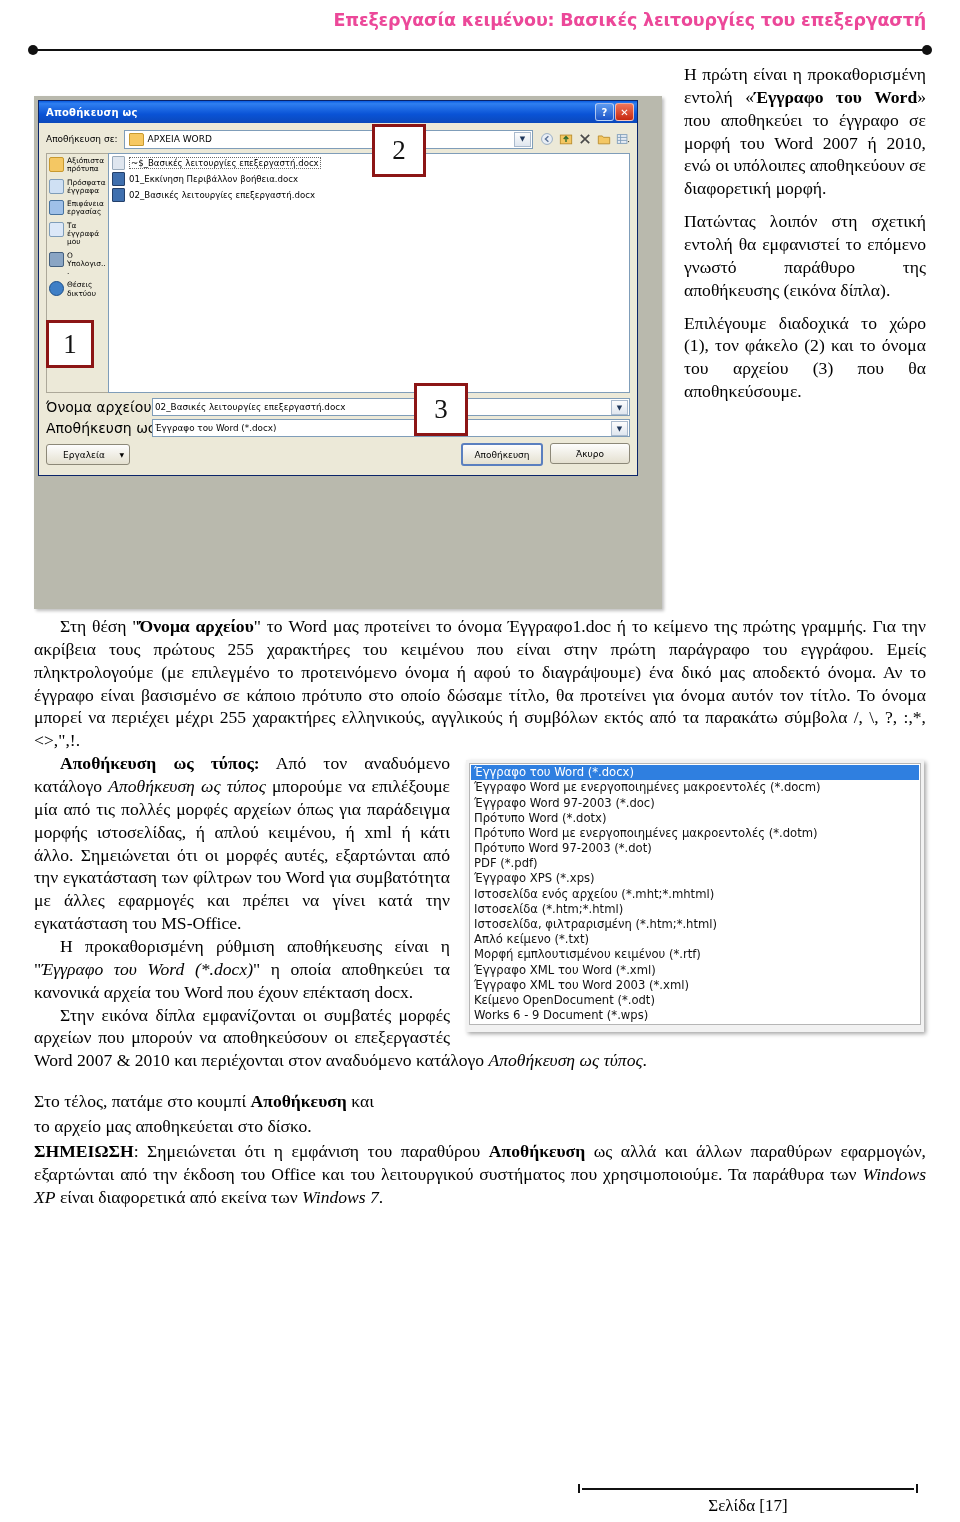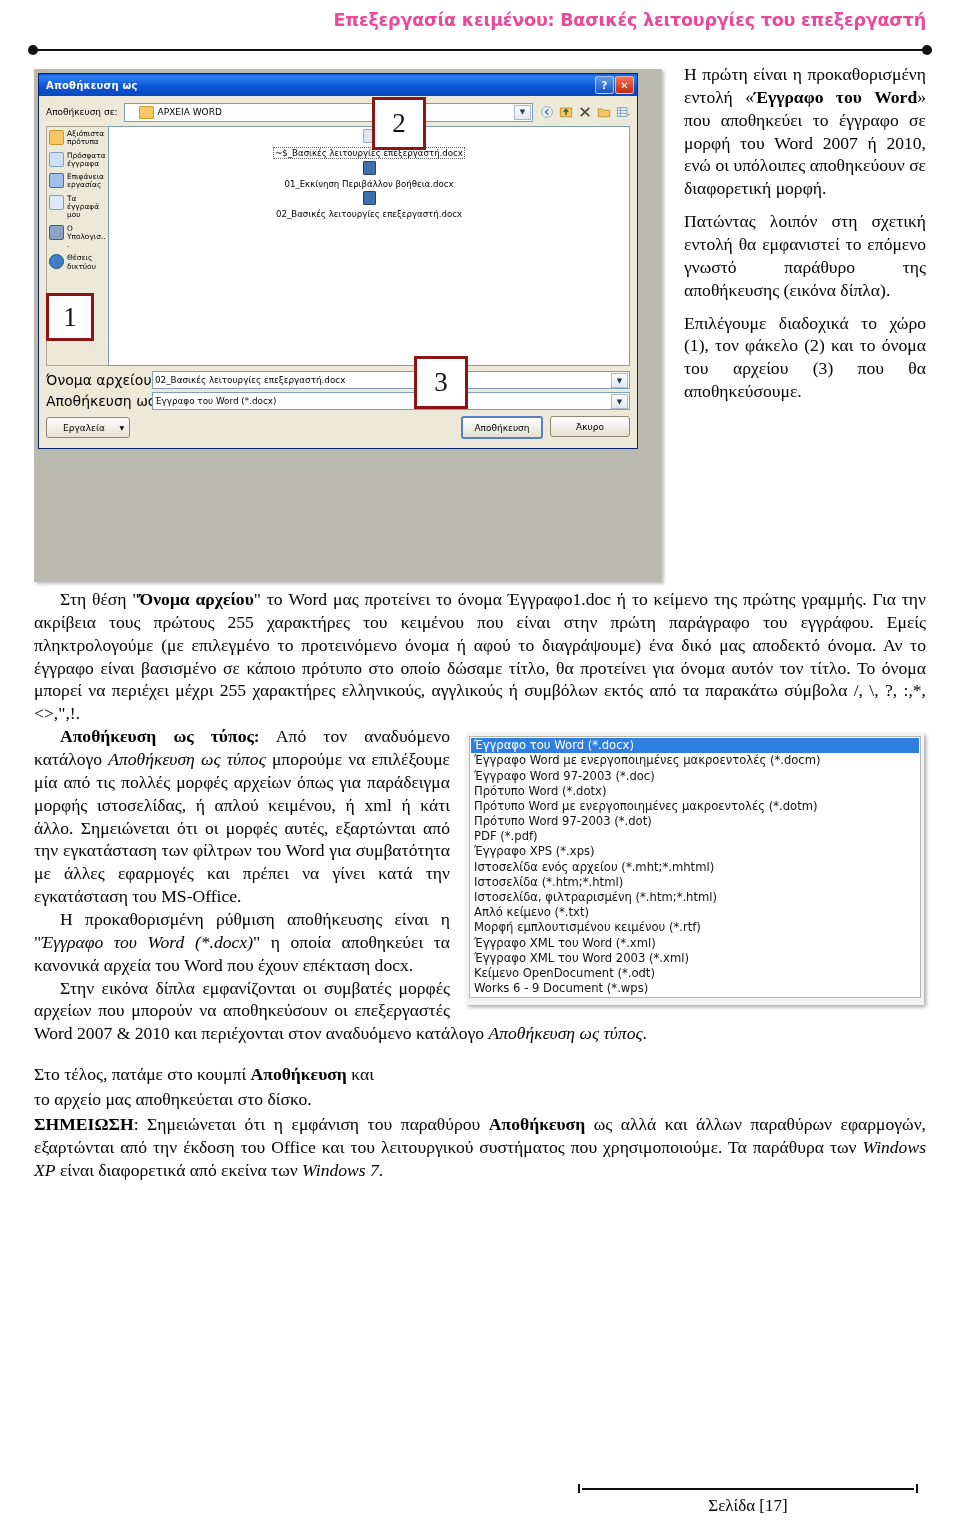--- a/index.html
+++ b/index.html
@@ -78,20 +78,21 @@
   .right-col p{ text-align:justify; }
   .right-col p + p{ margin-top:10px; }
 
   
   .winshot{
     position:relative;
     width:628px;
     height:513px;
     background:#b9b9ad;
     box-shadow:2px 2px 3px rgba(0,0,0,.25);
+    margin-top:27px;
   }
   .dlg{
     position:absolute;
     left:4px; top:4px;
     width:600px; height:376px;
     background:#ece9d8;
     border:1px solid #0a246a;
     box-sizing:border-box;
     font-family:"DejaVu Sans","Liberation Sans",sans-serif;
     font-size:8.5px;
@@ -117,21 +118,21 @@
   .tbtn.close{background:linear-gradient(to bottom,#f0755a,#c7280f);}
 
   .dlg-body{padding:6px 7px 4px 7px;}
   .row-lookin{display:flex;align-items:center;height:20px;}
   .lbl{font-size:9px;white-space:nowrap;}
   .combo{
     flex:1;
     height:17px;margin-left:6px;
     background:#fff;border:1px solid #7f9db9;
     display:flex;align-items:center;
-    padding:0 12px;position:relative;
+    padding:0 2px;position:relative;
   }
   .folder-ic{
     width:13px;height:11px;margin:0 4px 0 2px;
     background:#f7c861;border:1px solid #c89a30;border-radius:1px 2px 1px 1px;
     flex:none;
   }
   .combo .txt{font-size:9px;}
   .arrow{
     position:absolute;right:1px;top:1px;width:15px;height:13px;
     background:linear-gradient(to bottom,#fdfdfd,#dfe6ef);
@@ -161,21 +162,21 @@
   .pi.t3{background:#9fc0e8;border:1px solid #47729e;}
   .pi.t4{background:#dce8f8;border:1px solid #7f9db9;}
   .pi.t5{background:#8aa5c4;border:1px solid #44607f;}
   .pi.t6{background:#3f7fc6;border:1px solid #1d4f8a;border-radius:50%;}
   .place .pl{word-break:break-word;}
 
   .filelist{
     flex:1;background:#fff;border:1px solid #7f9db9;
     padding:2px;box-sizing:border-box;overflow:hidden;
   }
-  .fitem{display:flex;align-items:center;gap:4px;font-size:8.6px;margin-bottom:2px;padding:0 1px;flex-direction:column;}
+  .fitem{display:flex;align-items:center;gap:4px;font-size:8.6px;margin-bottom:2px;padding:0 1px;}
   .fitem .fi{width:11px;height:12px;flex:none;background:#dfe6ef;border:1px solid #9ab;border-radius:1px;}
   .fitem.sel .fn{border:1px dotted #666;padding:0 1px;}
   .fitem .fi.blue{background:#3f6fae;border-color:#24406a;}
 
   .bottom-fields{margin-top:5px;}
   .bf-row{display:flex;align-items:center;height:18px;margin-bottom:3px;}
   .bf-row .lbl{width:106px;font-size:14px;}
   .bf-input{
     flex:1;height:16px;background:#fff;border:1px solid #7f9db9;
     display:flex;align-items:center;padding:0 2px;position:relative;font-size:8.8px;

